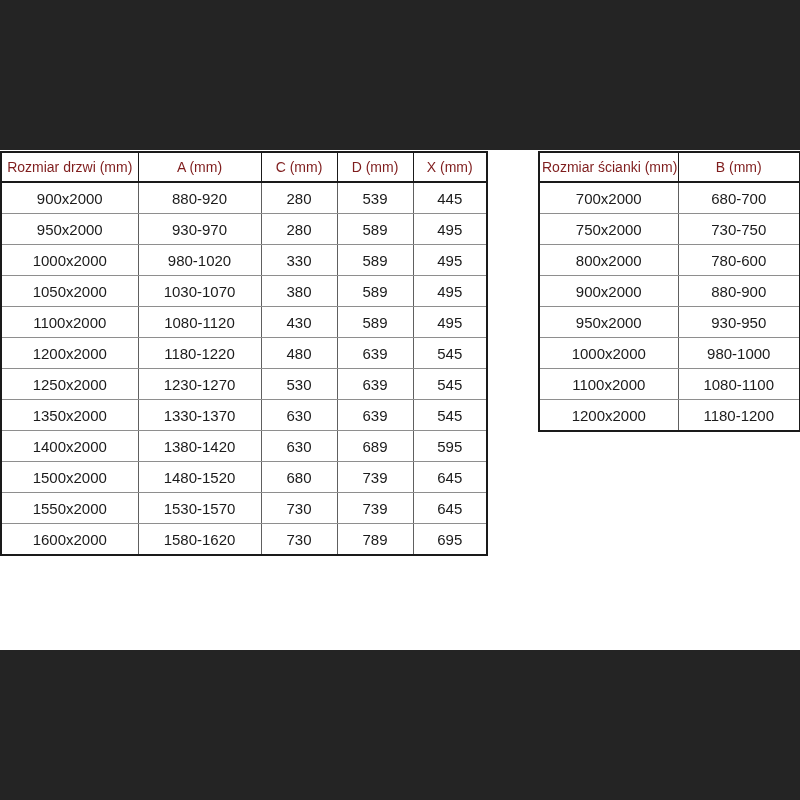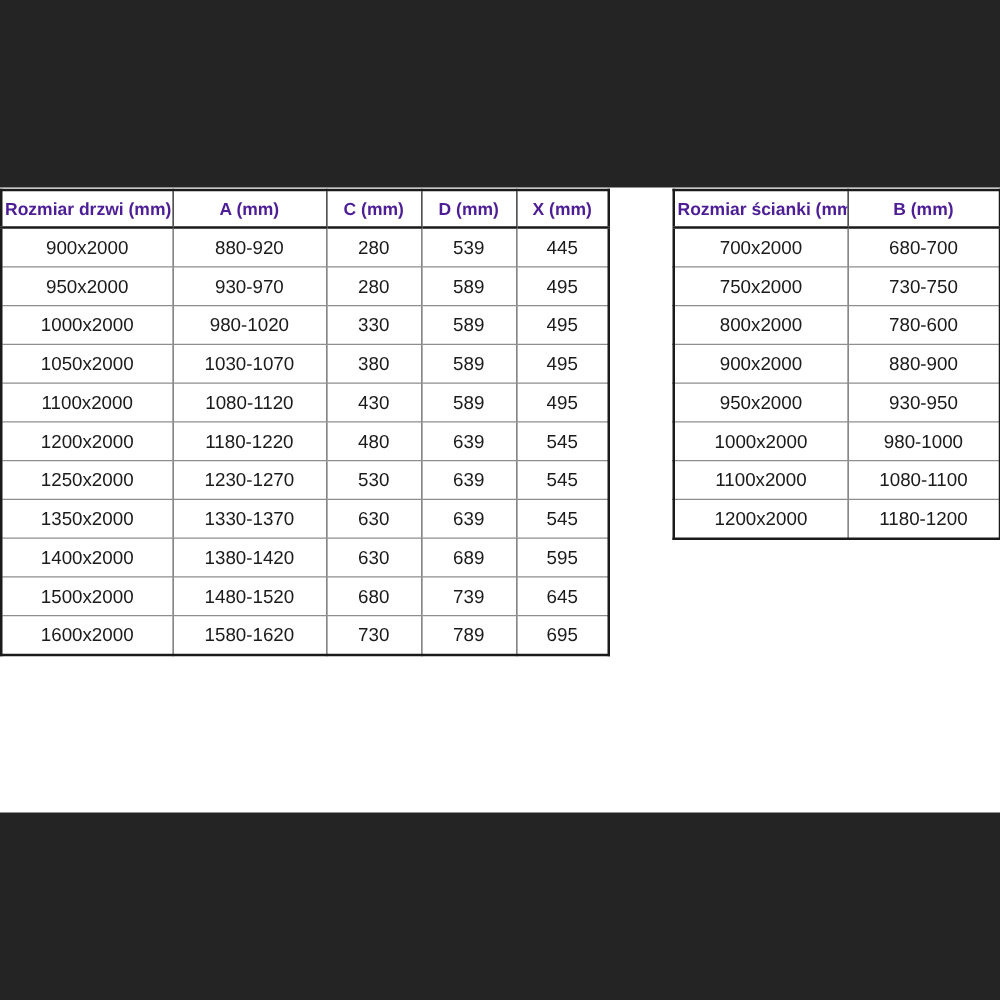--- a/index.html
+++ b/index.html
@@ -28,22 +28,22 @@
   .tbl th, .tbl td {
     padding: 0 2px;
     text-align: center;
     vertical-align: middle;
     height: 30px;
     overflow: hidden;
     white-space: nowrap;
   }
   .tbl th {
     font-size: 14px;
-    font-weight: bold;
-    color: #4c1d95;
+    font-weight: normal;
+    color: #7f1d1d;
     border: 1px solid #1a1a1a;
     border-bottom: 2px solid #1a1a1a;
     height: 28px;
   }
   .tbl td {
     font-size: 15px;
     color: #1b1b1b;
     border-top: 1px solid #8e8e8e;
     border-bottom: 1px solid #8e8e8e;
     border-left: 1px solid #606060;
@@ -137,20 +137,27 @@
           <td>595</td>
         </tr>
         <tr>
           <td>1500x2000</td>
           <td>1480-1520</td>
           <td>680</td>
           <td>739</td>
           <td>645</td>
         </tr>
         <tr>
+          <td>1550x2000</td>
+          <td>1530-1570</td>
+          <td>730</td>
+          <td>739</td>
+          <td>645</td>
+        </tr>
+        <tr>
           <td>1600x2000</td>
           <td>1580-1620</td>
           <td>730</td>
           <td>789</td>
           <td>695</td>
         </tr>
       </tbody>
   </table>
 
   <table class="tbl" id="wall-table">

